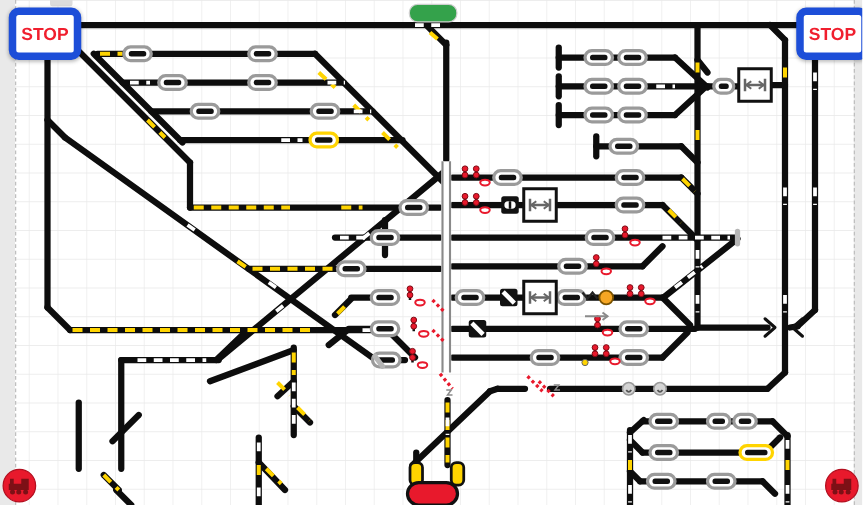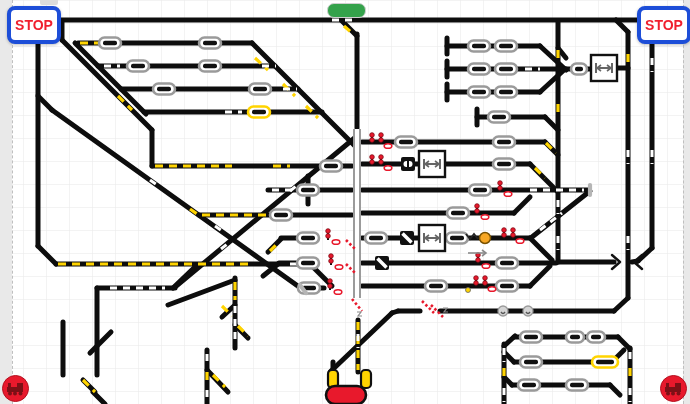--- a/index.html
+++ b/index.html
@@ -1,19 +1,19 @@
 <!DOCTYPE html>
 <html><head>
 <meta charset="utf-8">
 <style>
   html,body{margin:0;padding:0;background:#fff;}
   #stage{position:relative;width:690px;height:404px;overflow:hidden;
          font-family:"Liberation Sans",sans-serif;background:#fff;}
   #plan{position:absolute;left:0;top:0;}
-  .stop-btn{position:absolute;width:46px;height:30px;background:#fff;border:4px solid #1d4ed8;
+  .stop-btn{position:absolute;width:46px;height:30px;background:#fff;border:6px solid #1d4ed8;
             border-radius:8px;box-shadow:0 1px 3px rgba(0,0,0,.25);display:flex;align-items:center;
             justify-content:center;font-weight:bold;font-size:14px;color:#f01f2e;cursor:pointer;}
   #stop-left{left:7px;top:6px;}
   #stop-right{left:637px;top:6px;}
   .go-pill{position:absolute;left:327px;top:3px;width:37px;height:13px;border-radius:7px;
            background:#34a24b;border:1px solid #cfcfcf;cursor:pointer;}
   .train-btn{position:absolute;width:25px;height:25px;border-radius:50%;background:#e8192c;
              border:1px solid #b30f1f;display:flex;align-items:center;justify-content:center;cursor:pointer;}
   #train-left{left:2px;top:375px;}
   #train-right{left:660px;top:375px;}

